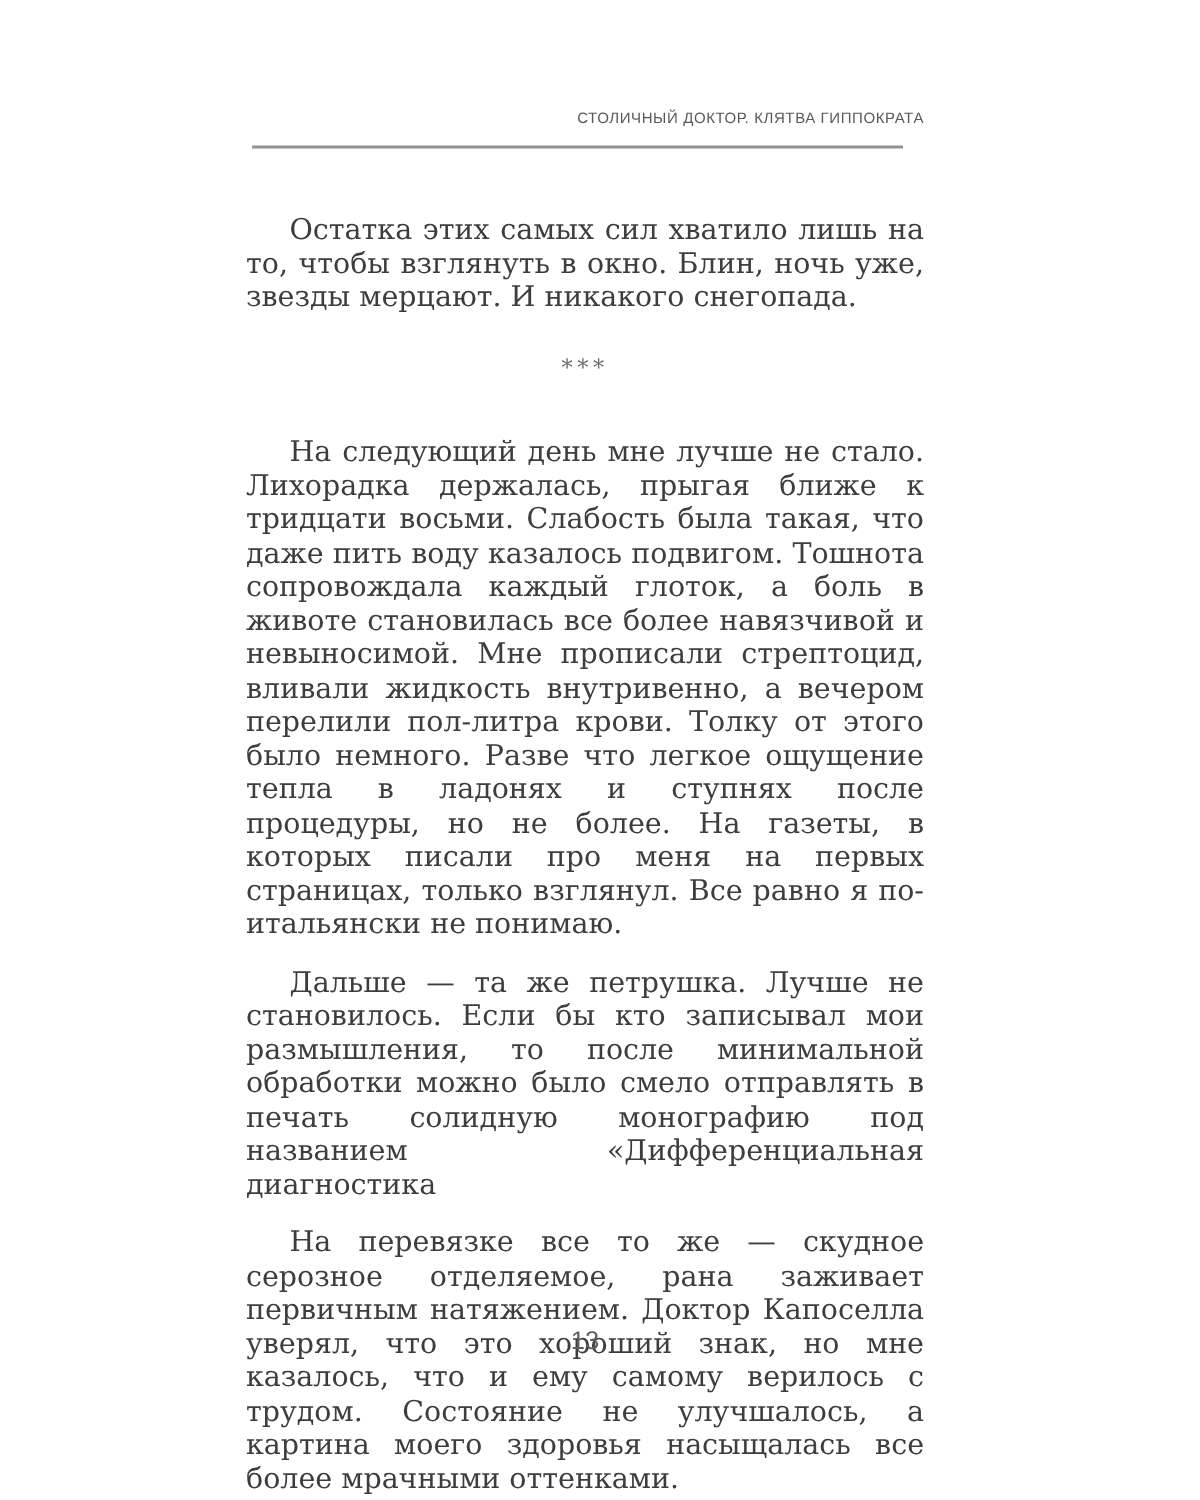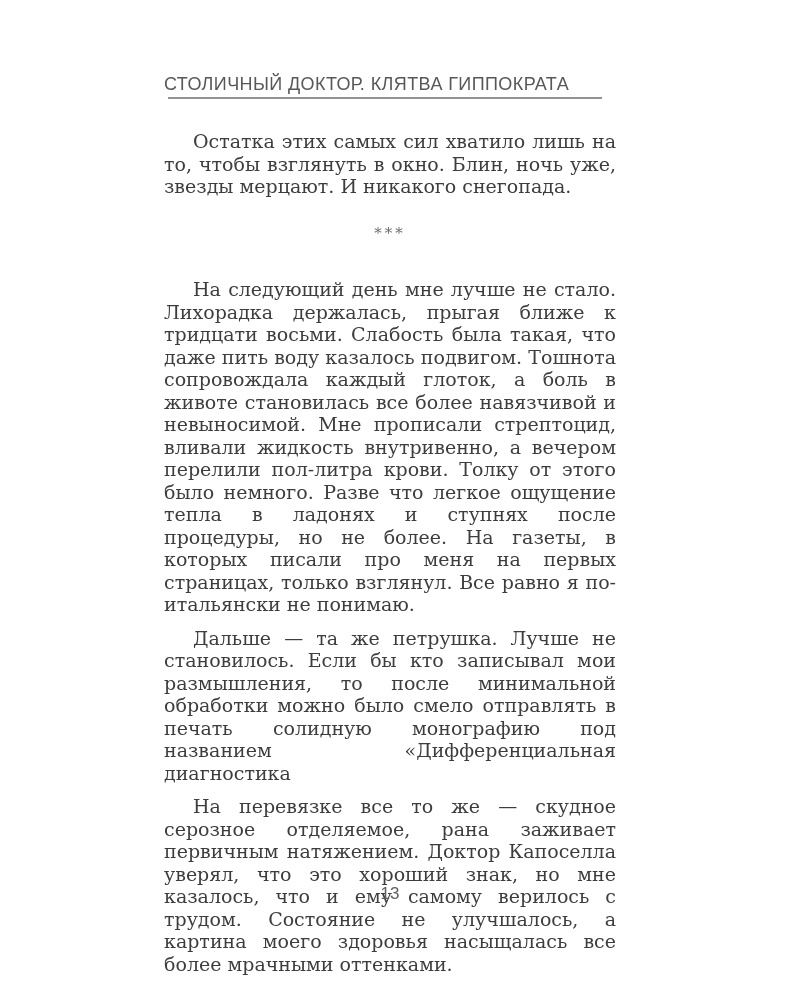--- a/index.html
+++ b/index.html
@@ -12,23 +12,23 @@
     width: 800px;
     height: 1000px;
     background: #ffffff;
     overflow: hidden;
   }
   .running-title {
     position: absolute;
     top: 74px;
     left: 164px;
     width: 452px;
-    text-align: left;
+    text-align: right;
     font-family: "Liberation Sans", sans-serif;
-    font-size: 18px;
+    font-size: 10px;
     font-weight: 400;
     letter-spacing: 0.4px;
     color: #58585a;
     white-space: nowrap;
   }
   .header-rule {
     position: absolute;
     top: 97px;
     left: 168px;
     width: 434px;
@@ -42,21 +42,21 @@
     top: 126px;
     left: 164px;
     width: 452px;
     font-family: "DejaVu Serif", "Liberation Serif", serif;
     font-size: 19px;
     line-height: 22.5px;
     color: #3d3d3d;
     text-align: justify;
   }
   .body-text p {
-    margin: 4px 0 11px 0;
+    margin: 16px 0 11px 0;
     text-indent: 29px;
   }
   .separator {
     text-align: center;
     text-indent: 0;
     font-family: "DejaVu Serif", serif;
     font-size: 15px;
     letter-spacing: 3px;
     color: #6f6f6f;
     margin: 24px 0 34px 0;

